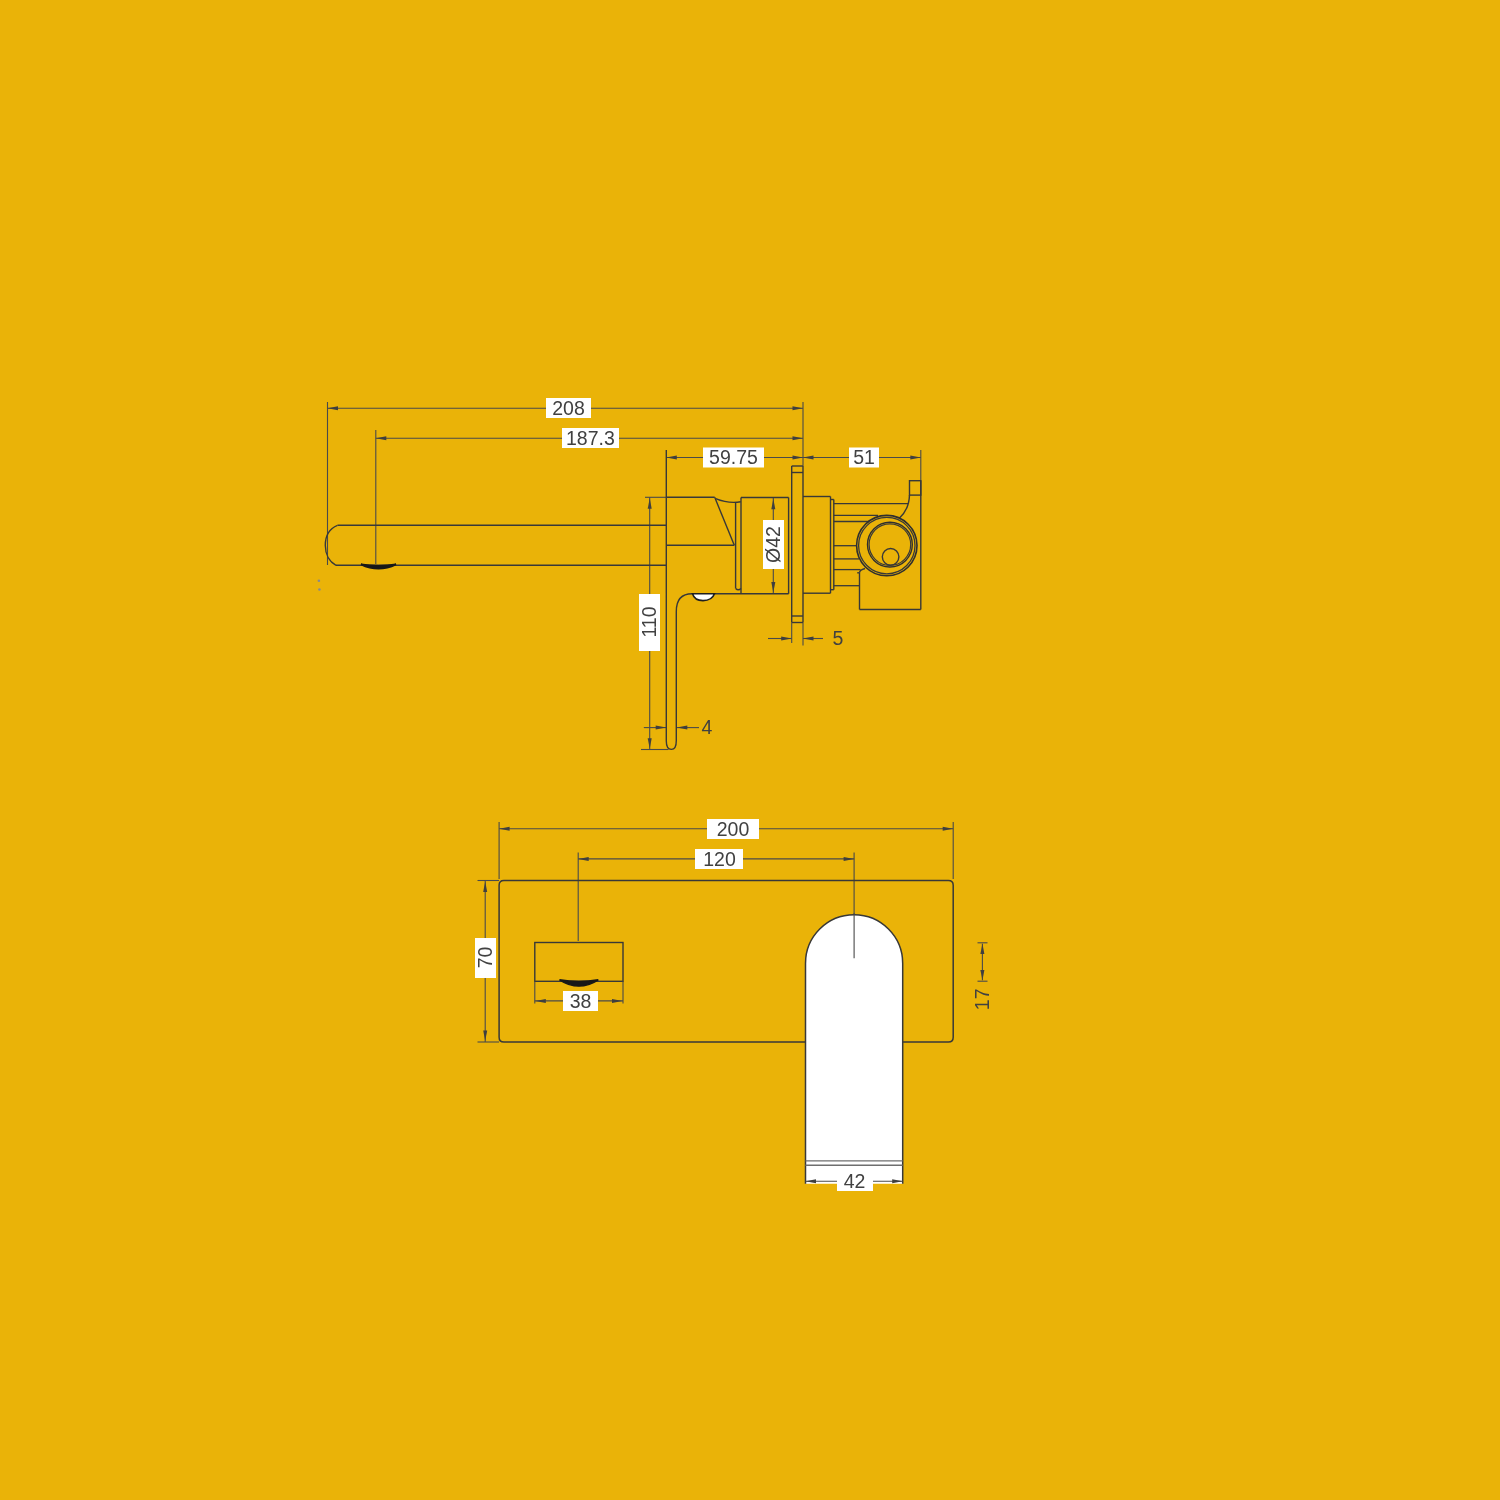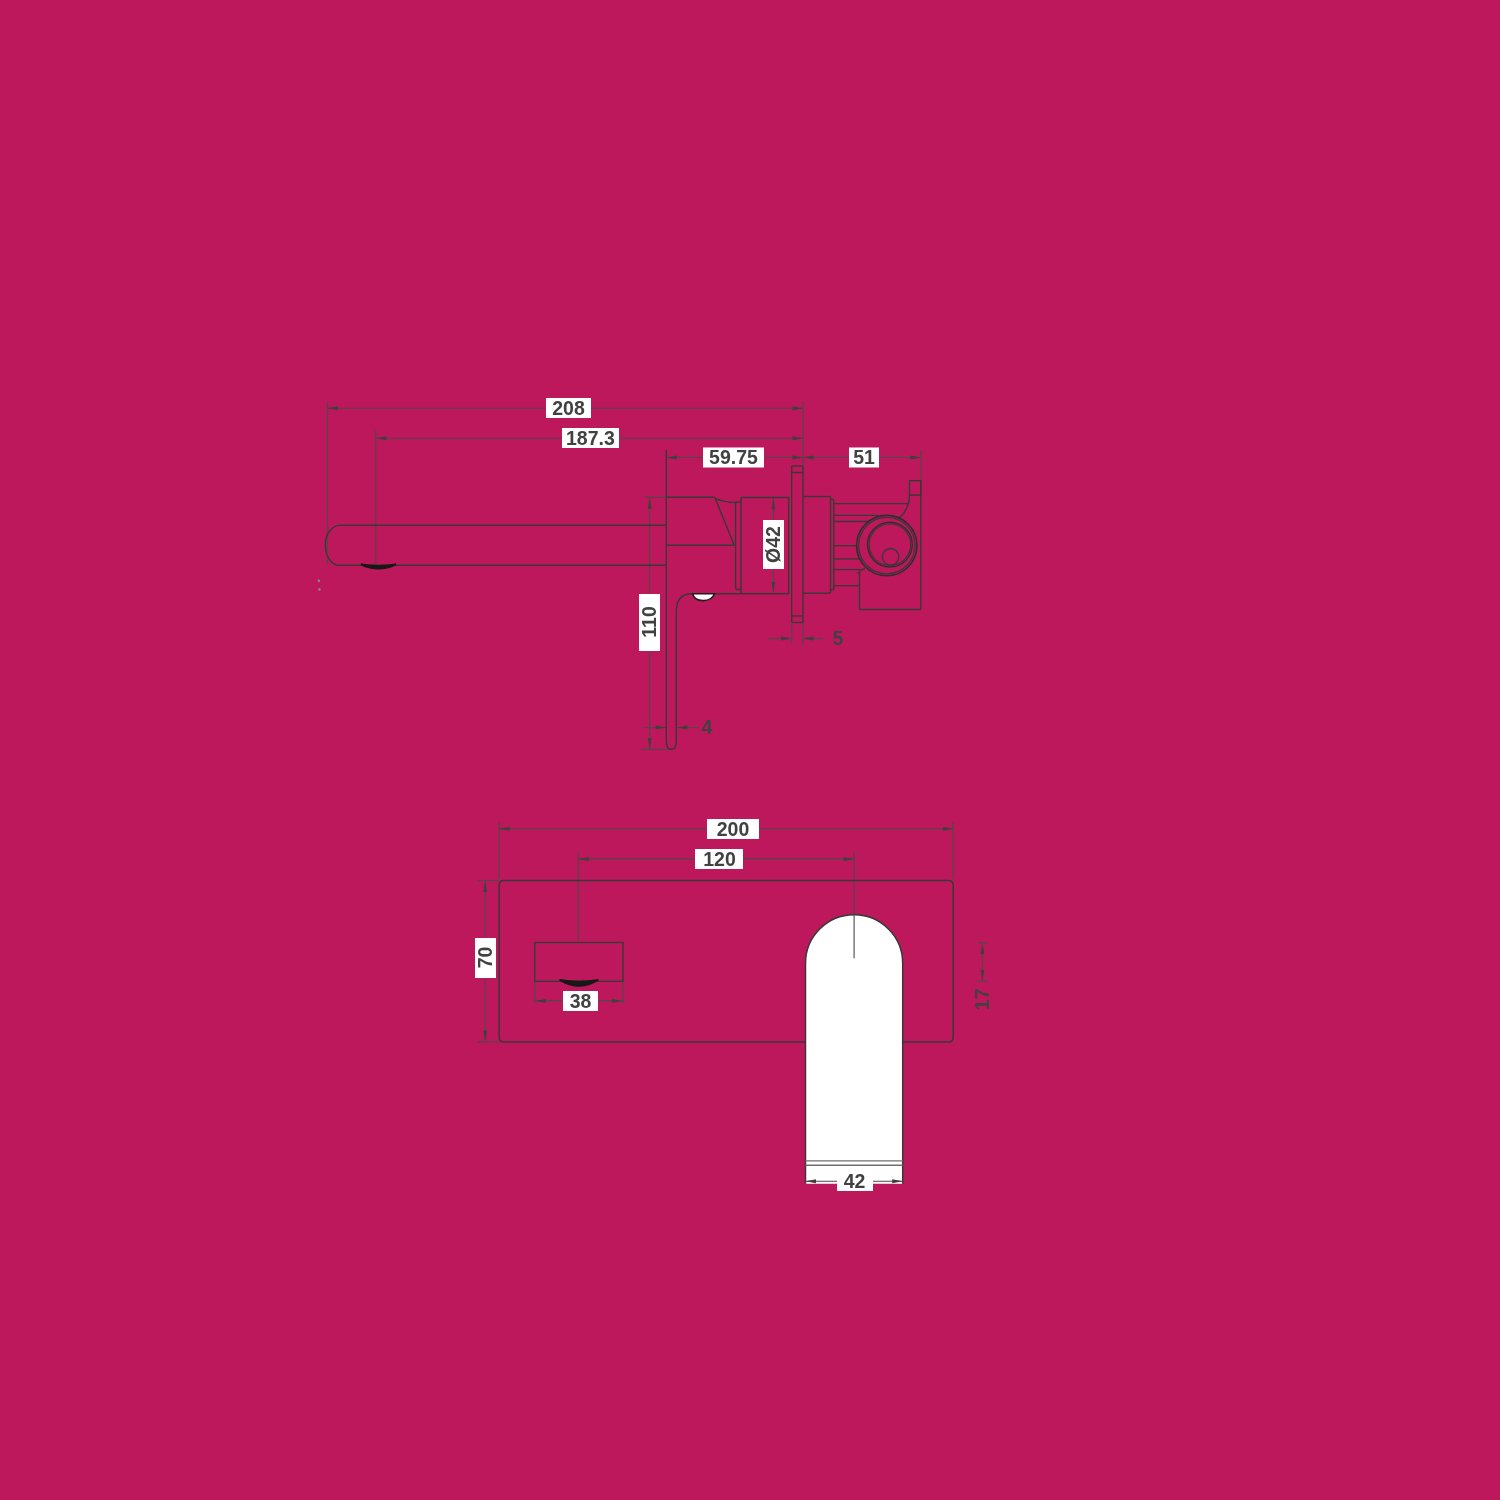--- a/index.html
+++ b/index.html
@@ -1,16 +1,16 @@
 <!DOCTYPE html>
 <html><head>
 <meta charset="utf-8">
 <style>
   html,body{margin:0;padding:0;background:#ffffff;}
-  #page{position:relative;width:1500px;height:1500px;background:#be185d;overflow:hidden;font-weight:bold;}
+  #page{position:relative;width:1500px;height:1500px;background:#eab308;overflow:hidden;}
   svg{position:absolute;left:0;top:0;}
   text{font-family:"Liberation Sans",sans-serif;fill:#414141;}
 </style>
 </head>
 <body>
 <div id="page">
 <svg width="1500" height="1500" viewBox="0 0 1500 1500">
 <defs>
   <path id="ah" d="M0,0 L-10.5,-2 L-10.5,2 Z" fill="#3f3f3f"></path>
 </defs>

